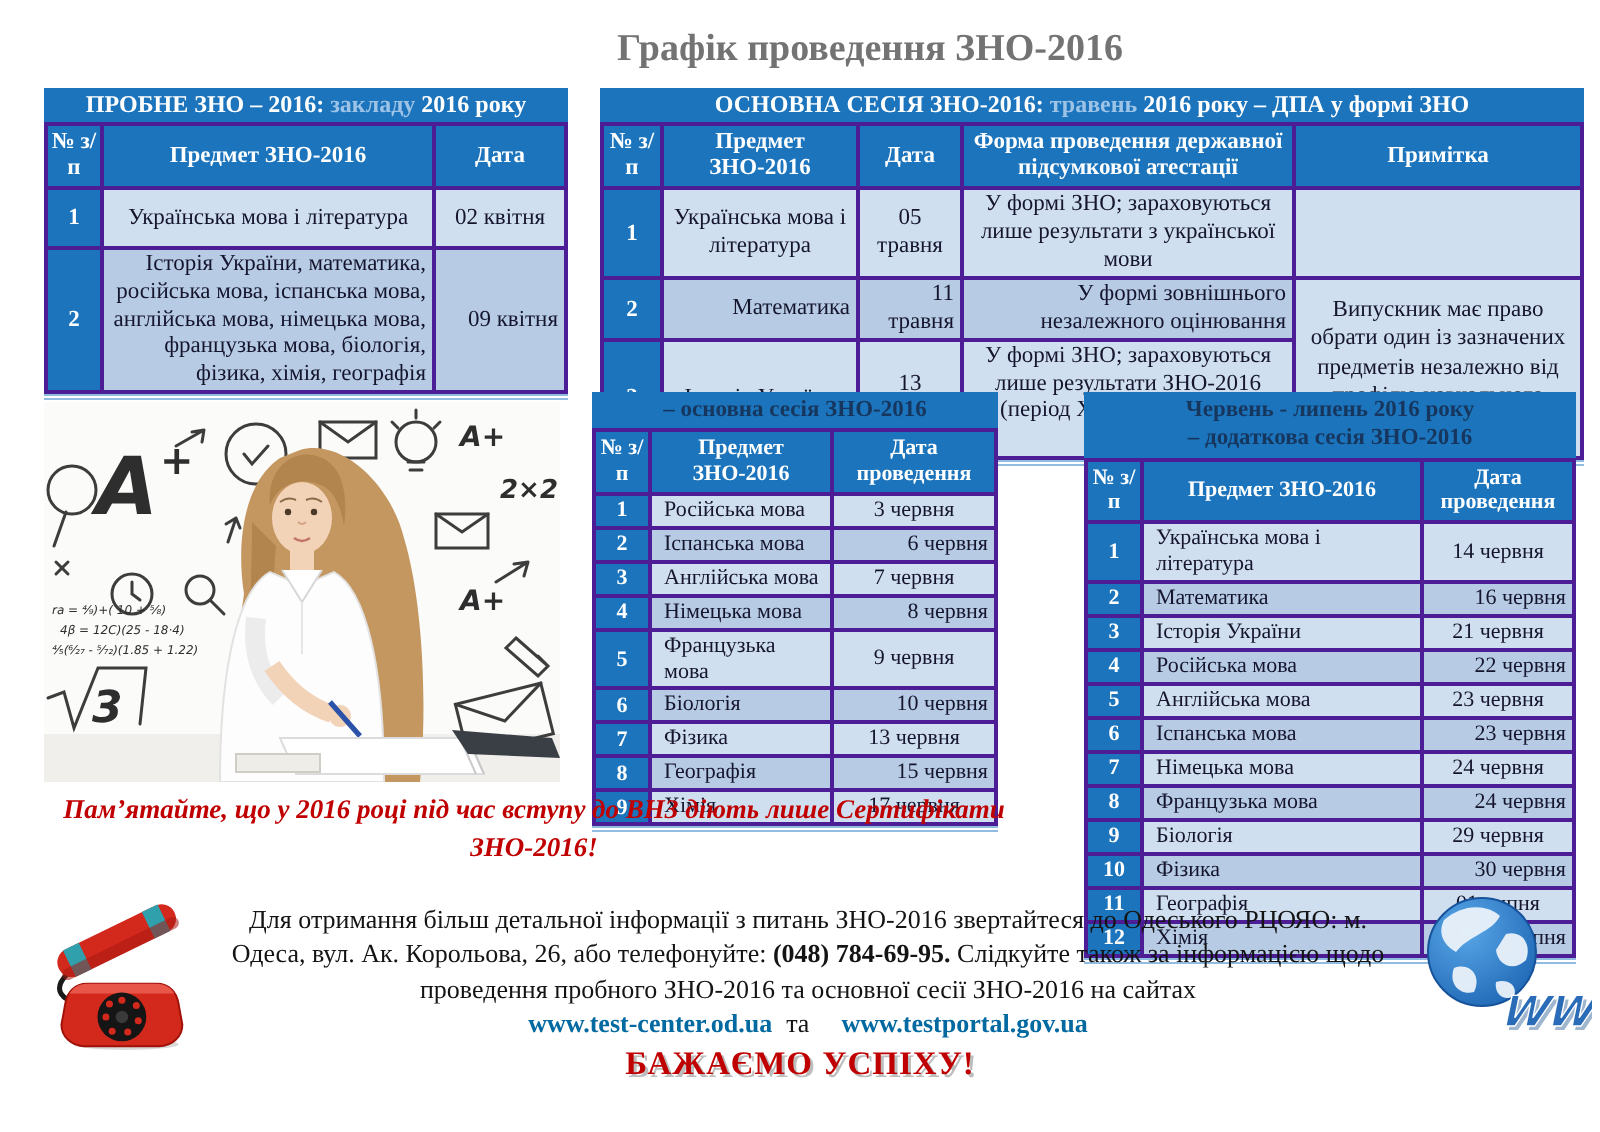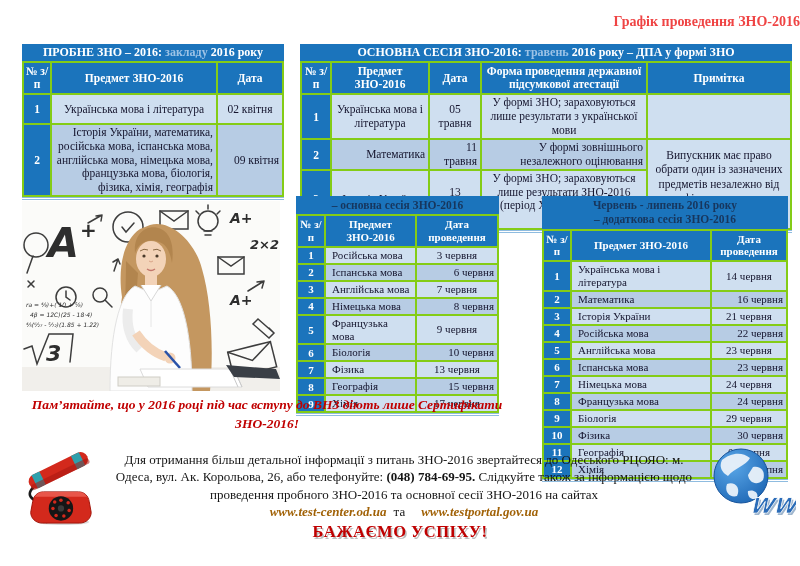--- a/index.html
+++ b/index.html
@@ -1,47 +1,47 @@
 <!DOCTYPE html>
 <html><head>
 <meta charset="utf-8">
 <style>
   html,body{margin:0;padding:0;background:#fff;}
   #page{position:relative;width:800px;height:566px;background:#fff;overflow:hidden;
         font-family:"Liberation Serif","DejaVu Serif",serif;color:#15152e;}
-  .page-title{position:absolute;left:70px;top:14px;width:730px;text-align:right;
-        color:#ef4444;font-weight:bold;font-size:14px;}
+  .page-title{position:absolute;left:70px;top:14px;width:730px;text-align:center;
+        color:#737373;font-weight:bold;font-size:19px;}
   
   .tblwrap{position:absolute;border-bottom:3px double #8FBCE0;}
   .tbl-title{background:#1B74BC;color:#fff;font-weight:bold;text-align:center;
         font-size:12px;line-height:1.25;padding:1px 0;}
   .tbl-title .lt{color:#9DC3E6;}
   .tbl-title.navy{color:#17365D;font-size:11.5px;padding:2px 0;}
   table.ztable{border-collapse:separate;border-spacing:2px;width:100%;table-layout:fixed;
-        background:#84cc16;margin:0;}
+        background:#4c1d95;margin:0;}
   .fsA td,.fsA th{font-size:11.5px;}
   .fsB td,.fsB th{font-size:11.5px;}
   .fsC td,.fsC th{font-size:11px;}
   th.head{background:#1B74BC;color:#fff;font-weight:bold;text-align:center;
         line-height:1.15;padding:2px 1px;vertical-align:middle;}
   td.numcell{background:#1B74BC;color:#fff;font-weight:bold;text-align:center;
         vertical-align:middle;padding:1px 0;}
   td.cell{line-height:1.18;padding:1px 3px;text-align:center;vertical-align:middle;}
   td.light{background:#CFDFF0;}
   td.dark{background:#B7CCE4;text-align:right;}
   td.left{text-align:left;padding-left:6px;}
   td.pre{white-space:pre-line;margin-left:48px;}
   td.note{line-height:1.25;}
   
   .reminder{position:absolute;left:18px;top:396px;width:498px;text-align:center;
         color:#C00000;font-weight:bold;font-style:italic;font-size:13.5px;line-height:1.4;}
   .contact{position:absolute;left:95px;top:451px;width:618px;text-align:center;
         font-size:13px;line-height:1.33;color:#141414;}
   .contact .bold{font-weight:bold;}
-  .contact .url{color:#a16207;font-weight:bold;cursor:pointer;font-style:italic;}
+  .contact .url{color:#0369a1;font-weight:bold;cursor:pointer;}
   .contact .sep{margin:0 16px 0 7px;}
   .wishes{position:absolute;left:0;top:522px;width:800px;text-align:center;color:#C00000;
         font-weight:bold;font-size:16.5px;letter-spacing:.5px;
         text-shadow:1.5px 1.5px 0 #bdbdbd;}
   
   .photo{position:absolute;left:22px;top:201px;width:258px;height:190px;}
   .phone{position:absolute;left:20px;top:448px;width:78px;height:78px;}
   .globe{position:absolute;left:706px;top:447px;width:90px;height:72px;}
 </style>
 </head>

